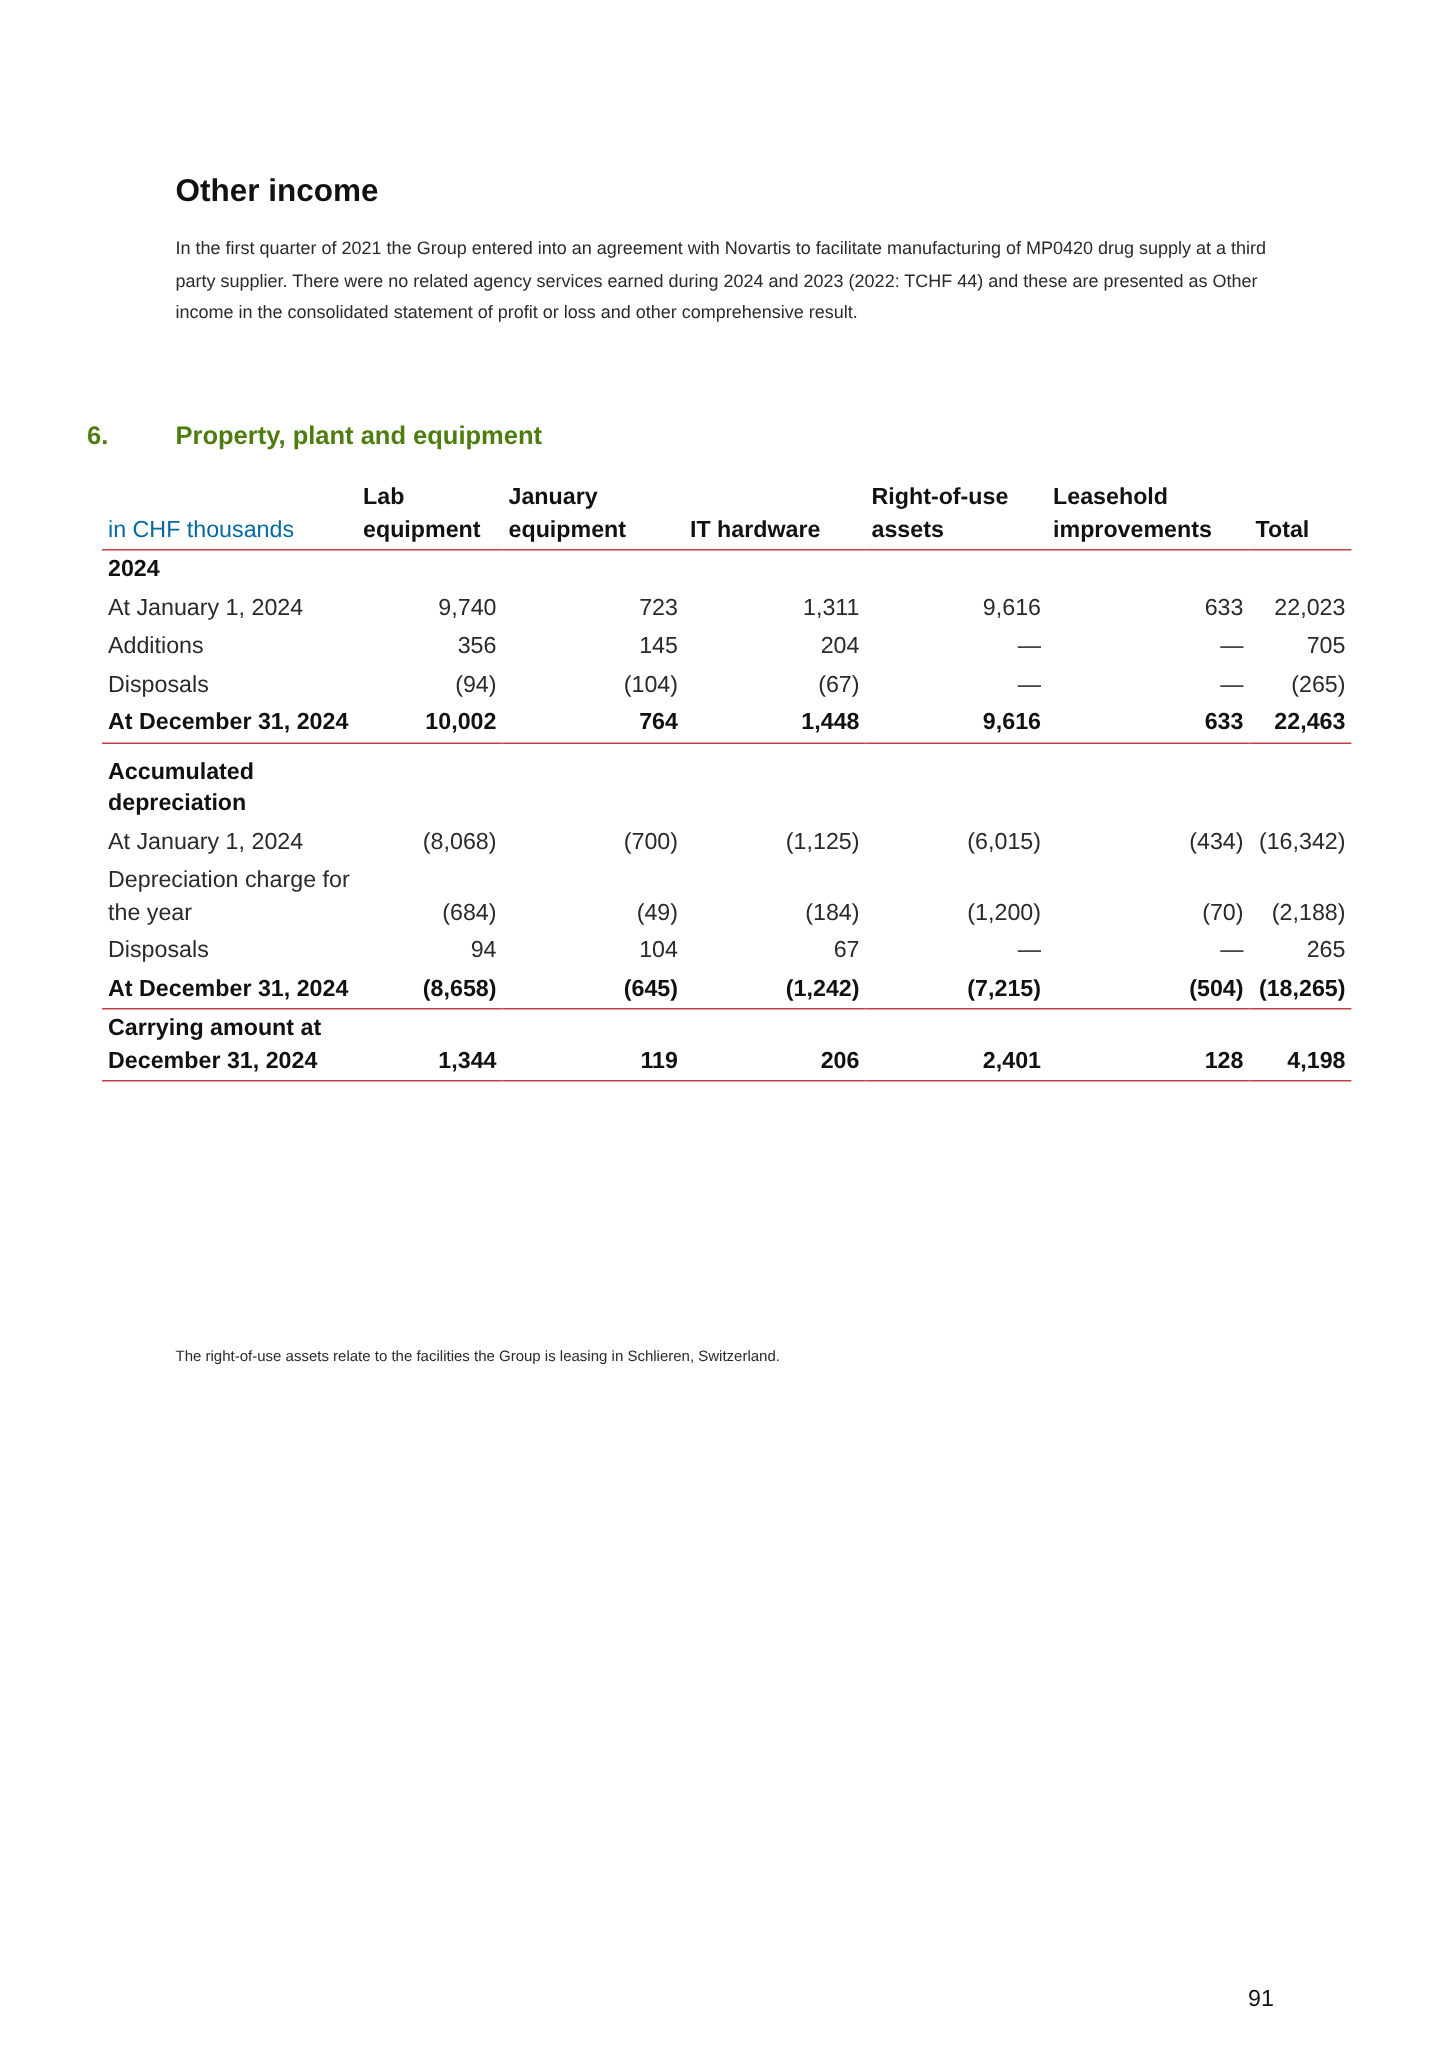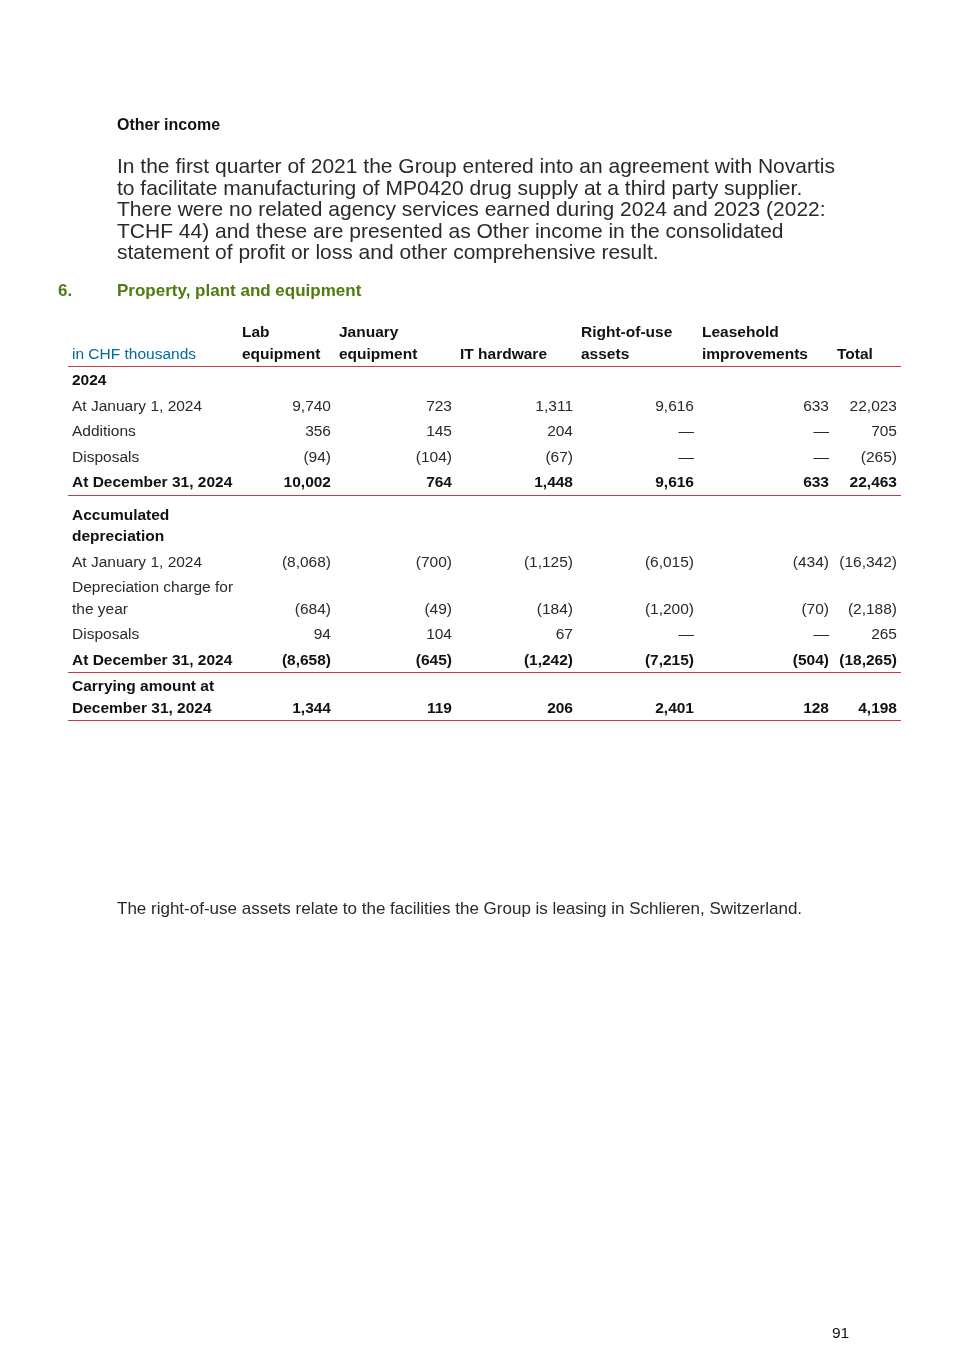--- a/index.html
+++ b/index.html
@@ -3,25 +3,25 @@
 <meta charset="utf-8">
 <style>
   html, body { margin: 0; padding: 0; background: #ffffff; }
   body {
     width: 968px; height: 1365px; position: relative; overflow: hidden;
     font-family: "Liberation Sans", "DejaVu Sans", sans-serif;
     color: #1a1a1a;
   }
   .subheading {
     position: absolute; left: 117px; top: 116px;
-    font-size: 16px; font-weight: bold; color: #111;
+    font-size: 21px; font-weight: bold; color: #111;
   }
   .para {
     position: absolute; left: 117px; top: 155px; width: 740px;
-    font-size: 21px; line-height: 21.5px; color: #2a2a2a; margin: 0;
+    font-size: 12px; line-height: 21.5px; color: #2a2a2a; margin: 0;
   }
   .section-title {
     position: absolute; left: 58px; top: 281px;
     font-size: 17px; font-weight: bold; color: #4d7c0f;
   }
   .section-title .num { display: inline-block; width: 59px; }
   table.ppe {
     position: absolute; left: 68px; top: 321px; width: 833px;
     border-collapse: collapse; font-size: 15.5px; color: #2a2a2a;
   }
@@ -36,21 +36,21 @@
   table.ppe tr.spacer-top td { padding-top: 8px; }
   col.c-label { width: 170px; }
   col.c-lab { width: 97px; }
   col.c-office { width: 121px; }
   col.c-it { width: 121px; }
   col.c-rou { width: 121px; }
   col.c-lease { width: 135px; }
   col.c-total { width: 68px; }
   .footnote {
     position: absolute; left: 117px; top: 899px;
-    font-size: 17px; color: #2a2a2a;
+    font-size: 10px; color: #2a2a2a;
   }
   .page-number {
     position: absolute; left: 832px; top: 1324px;
     font-size: 15.5px; font-weight: normal; color: #111;
   }
 </style>
 </head>
 <body>
 
 <div class="subheading">Other income</div>

